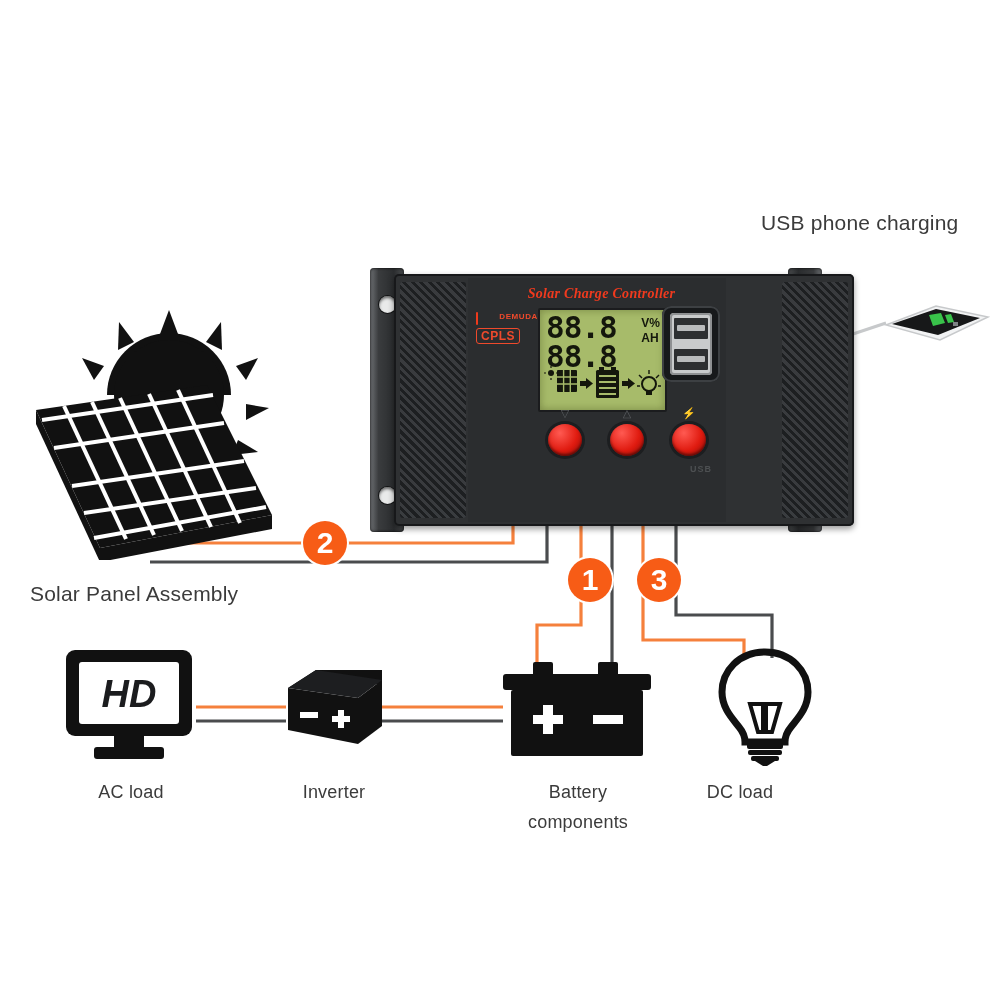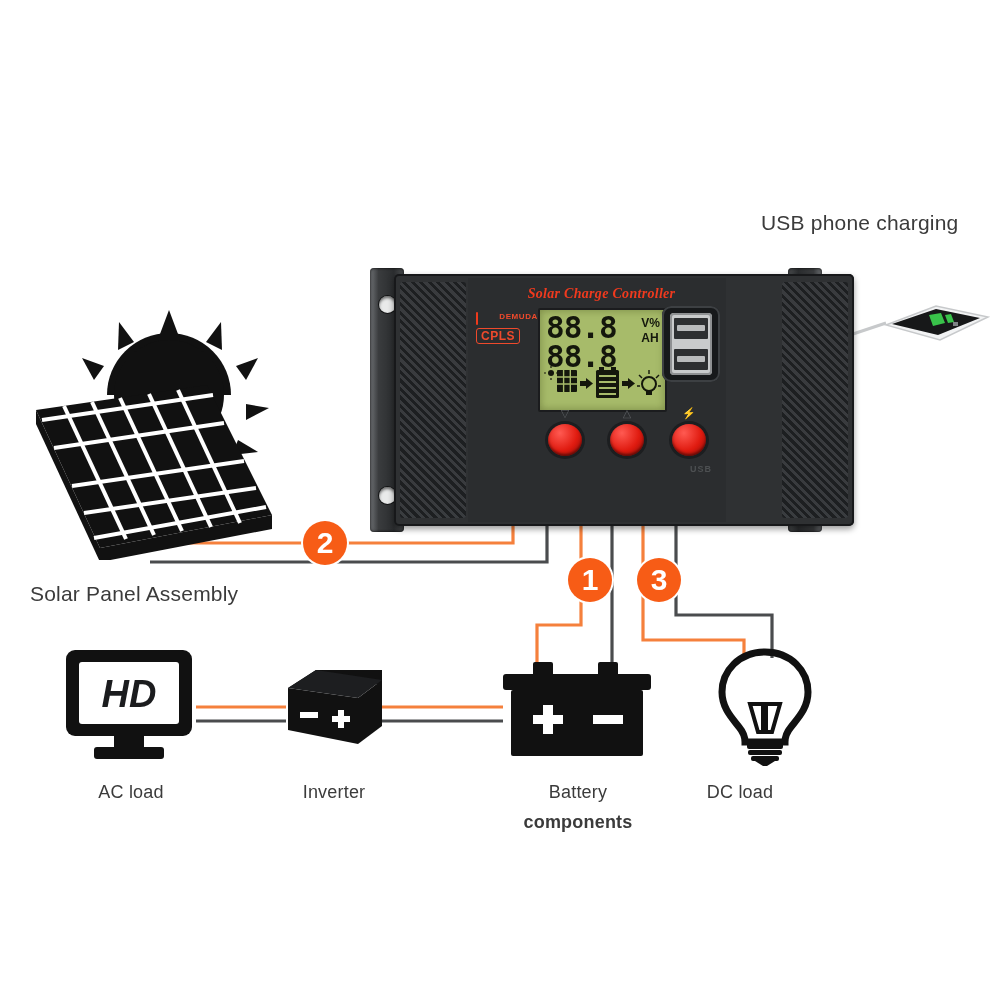--- a/index.html
+++ b/index.html
@@ -471,21 +471,21 @@
     <rect x="101" y="2" width="20" height="14" rx="2" fill="#111111"></rect>
     <rect x="6" y="14" width="148" height="16" rx="3" fill="#111111"></rect>
     <rect x="14" y="30" width="132" height="66" rx="2" fill="#111111"></rect>
     <g fill="#ffffff">
       <rect x="36" y="55" width="30" height="9"></rect>
       <rect x="46" y="45" width="10" height="29"></rect>
       <rect x="96" y="55" width="30" height="9"></rect>
     </g>
   </svg>
   <div class="lbl big ctr" style="left:578px;top:782px;">Battery</div>
-  <div class="lbl big ctr" style="left:578px;top:812px;font-weight:bold;">components</div>
+  <div class="lbl big ctr" style="left:578px;top:812px;">components</div>
 
   <svg style="position:absolute;left:712px;top:648px;width:106px;height:118px;z-index:10;" viewBox="0 0 106 118">
     <path d="M53 4 C27 4 10 23 10 44 C10 60 20 70 27 79 C32 85 33 90 33 94 L73 94 C73 90 74 85 79 79 C86 70 96 60 96 44 C96 23 79 4 53 4 Z" fill="none" stroke="#111111" stroke-width="7"></path>
     <path d="M38 56 L68 56 L60 84 L46 84 Z" fill="none" stroke="#111111" stroke-width="4"></path>
     <rect x="49" y="58" width="7" height="26" fill="#111111"></rect>
     <g fill="#111111">
       <rect x="35" y="95" width="36" height="6" rx="2"></rect>
       <rect x="36" y="102" width="34" height="5" rx="2"></rect>
       <rect x="39" y="108" width="28" height="5" rx="2"></rect>
       <polygon points="43,113 63,113 55,118 51,118"></polygon>

